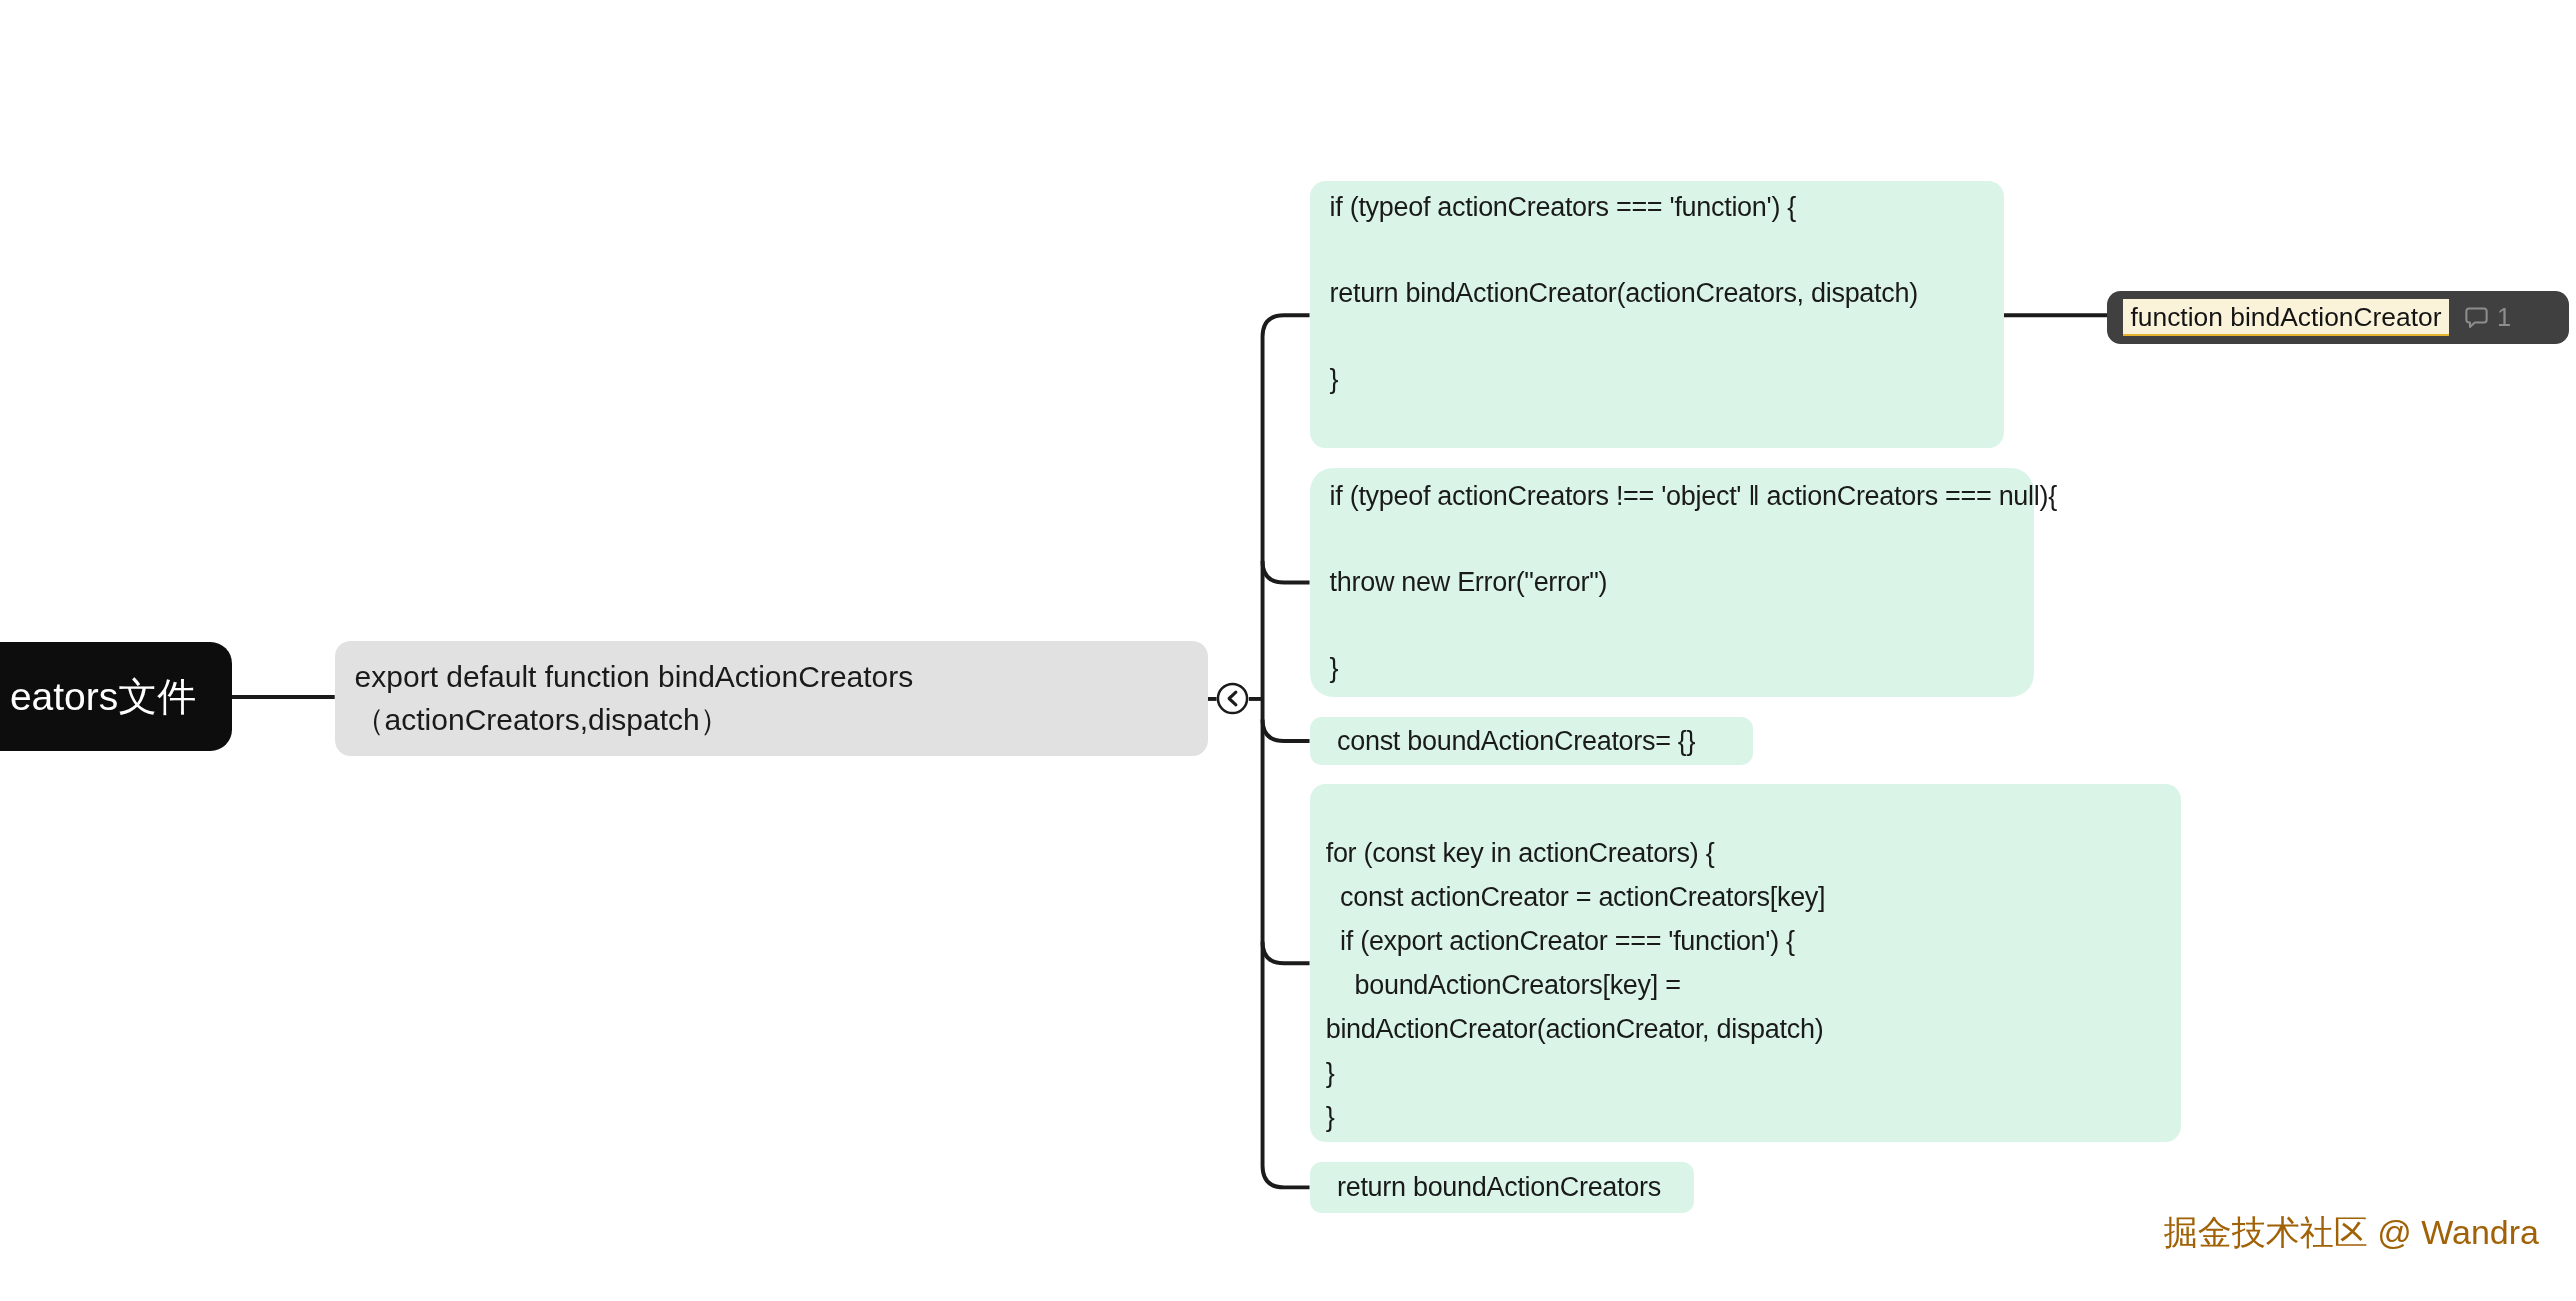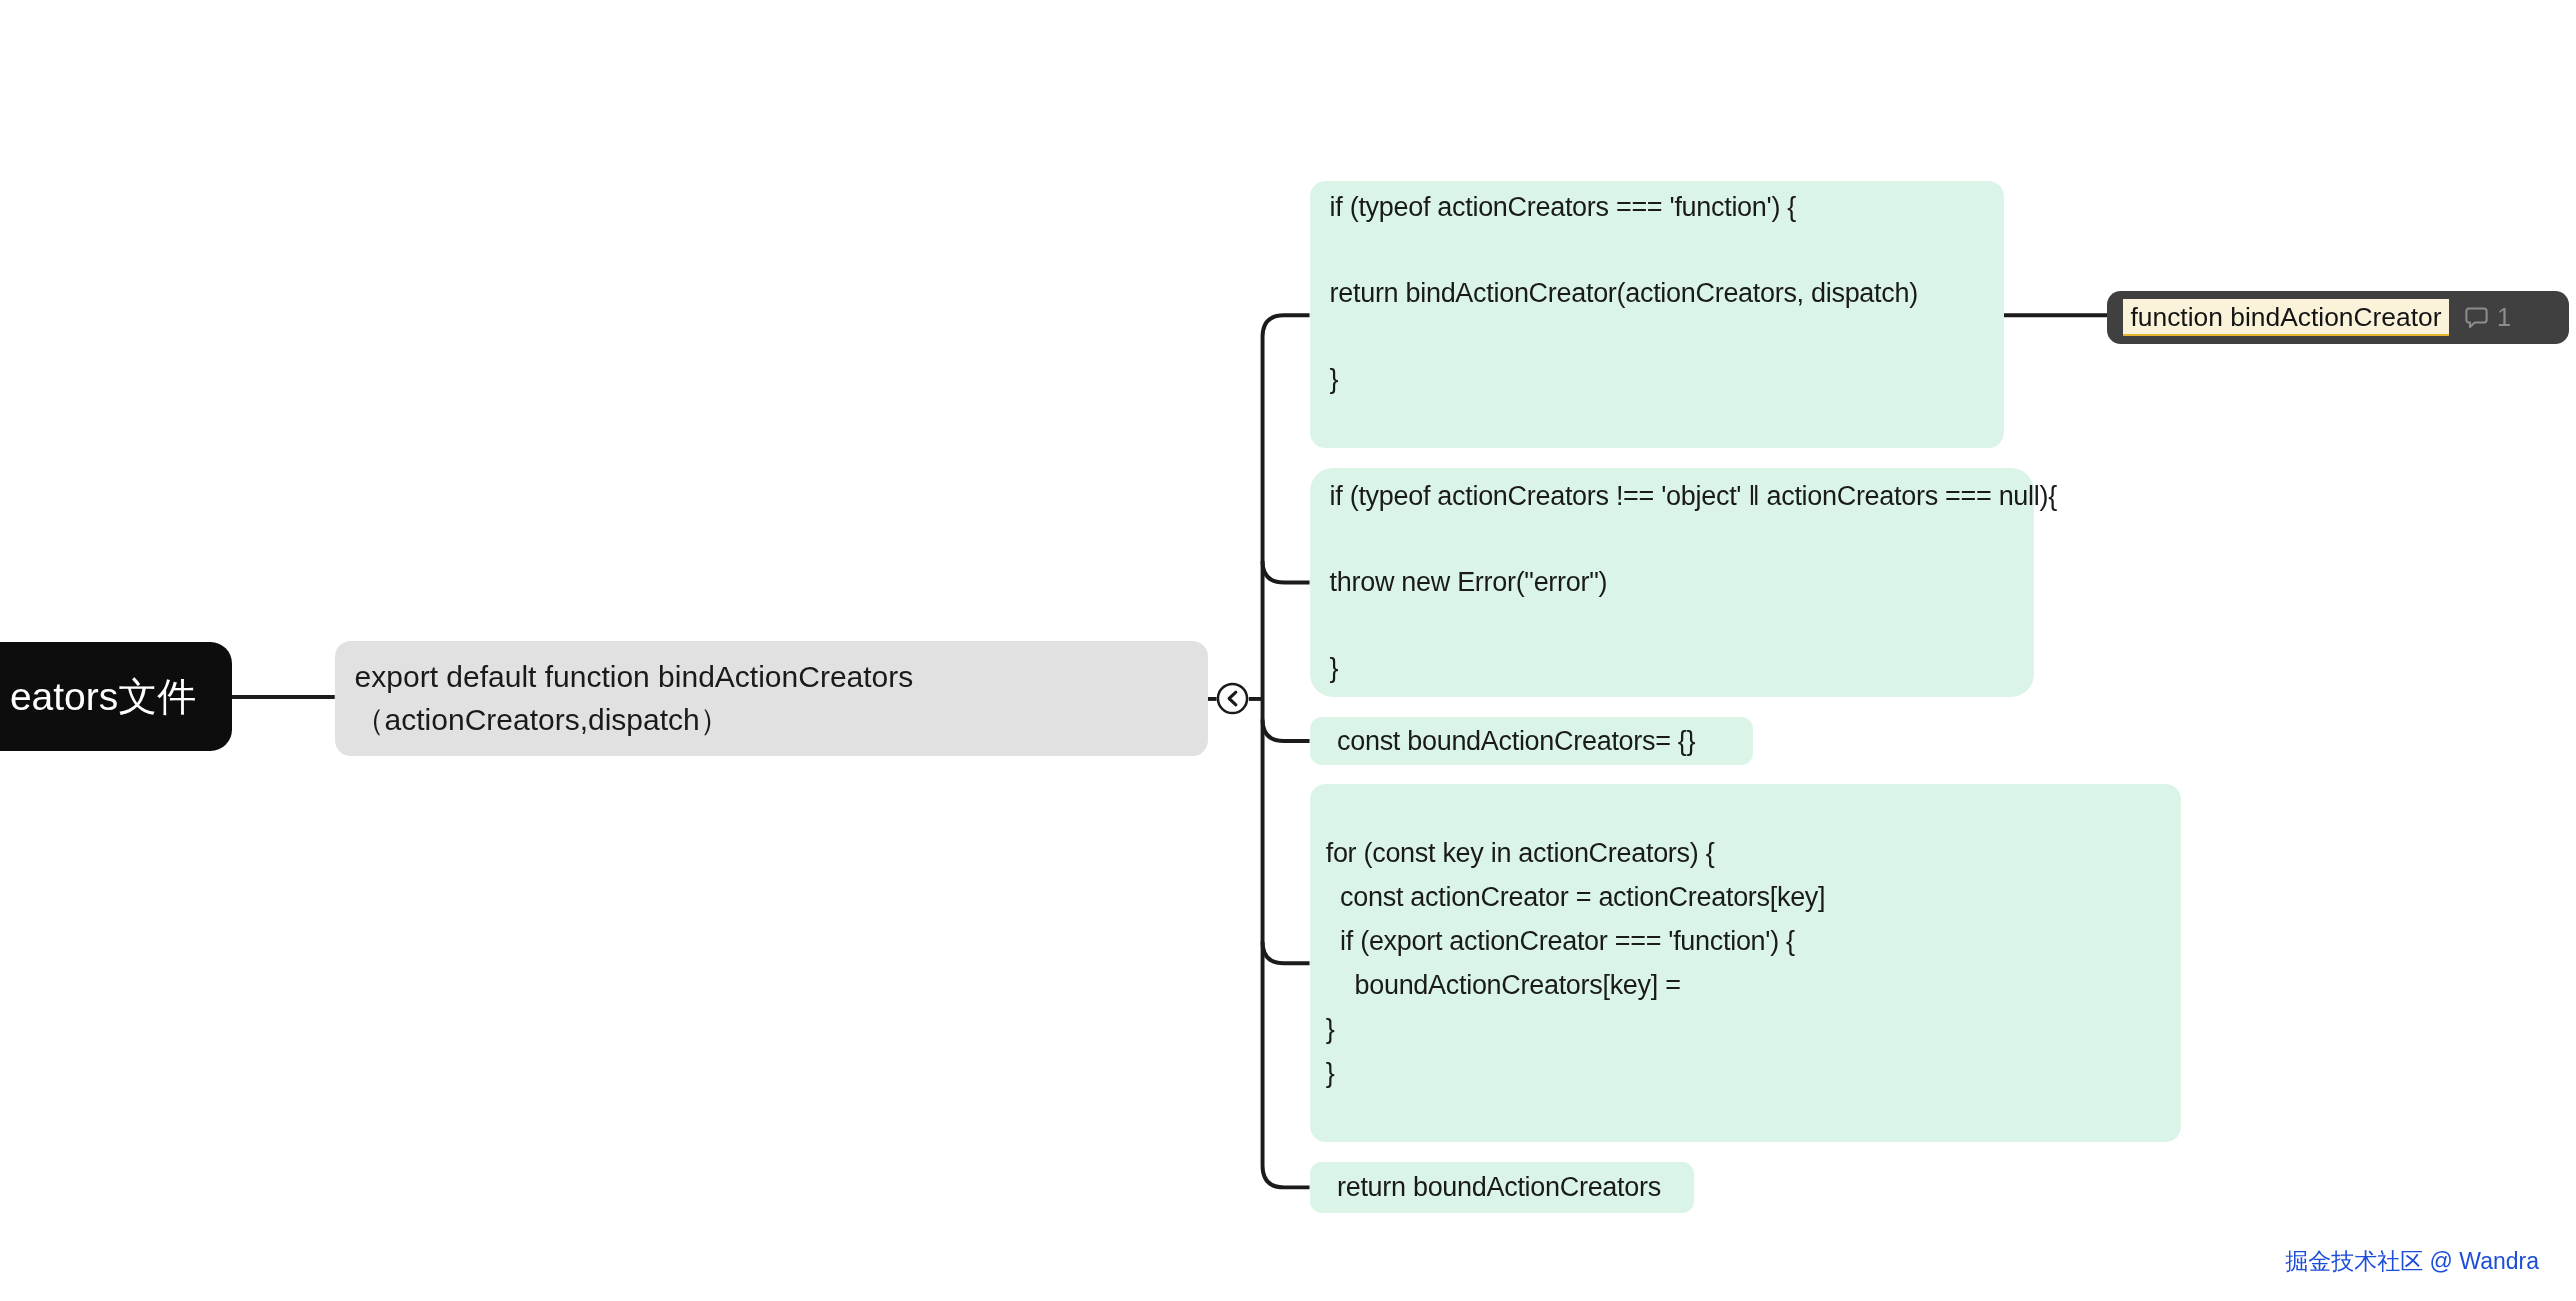--- a/index.html
+++ b/index.html
@@ -94,23 +94,23 @@
     color: #141414;
   }
   .cmt {
     display: flex; align-items: center; gap: 6.9px;
     color: #8d8d8d;
     font-size: 25.4px;
   }
 
   .watermark {
     position: absolute;
-    right: 37px; bottom: 25px;
-    font-size: 23px;
-    color: #1d4ed8;
+    right: 37px; bottom: 46px;
+    font-size: 34px;
+    color: #a16207;
     text-shadow: 1px 1px 0 #ffffff;
     z-index: 1;
   }
 </style>
 </head>
 <body>
 
 <div class="canvas">
 
   <svg class="connectors" width="2576" height="1302" viewBox="0 0 2632 1330">
@@ -159,20 +159,21 @@
   <div class="node green code n3">
     <div class="cl">const boundActionCreators= {}</div>
   </div>
 
   <div class="node green code n4">
     <div class="cl"></div>
     <div class="cl">for (const key in actionCreators) {</div>
     <div class="cl">  const actionCreator = actionCreators[key]</div>
     <div class="cl">  if (export actionCreator === 'function') {</div>
     <div class="cl">    boundActionCreators[key] =</div>
+    <div class="cl">bindActionCreator(actionCreator, dispatch)</div>
     <div class="cl">}</div>
     <div class="cl">}</div>
   </div>
 
   <div class="node green code n5">
     <div class="cl">return boundActionCreators</div>
   </div>
 
   <div class="node ref">
     <span class="hl">function bindActionCreator</span>

